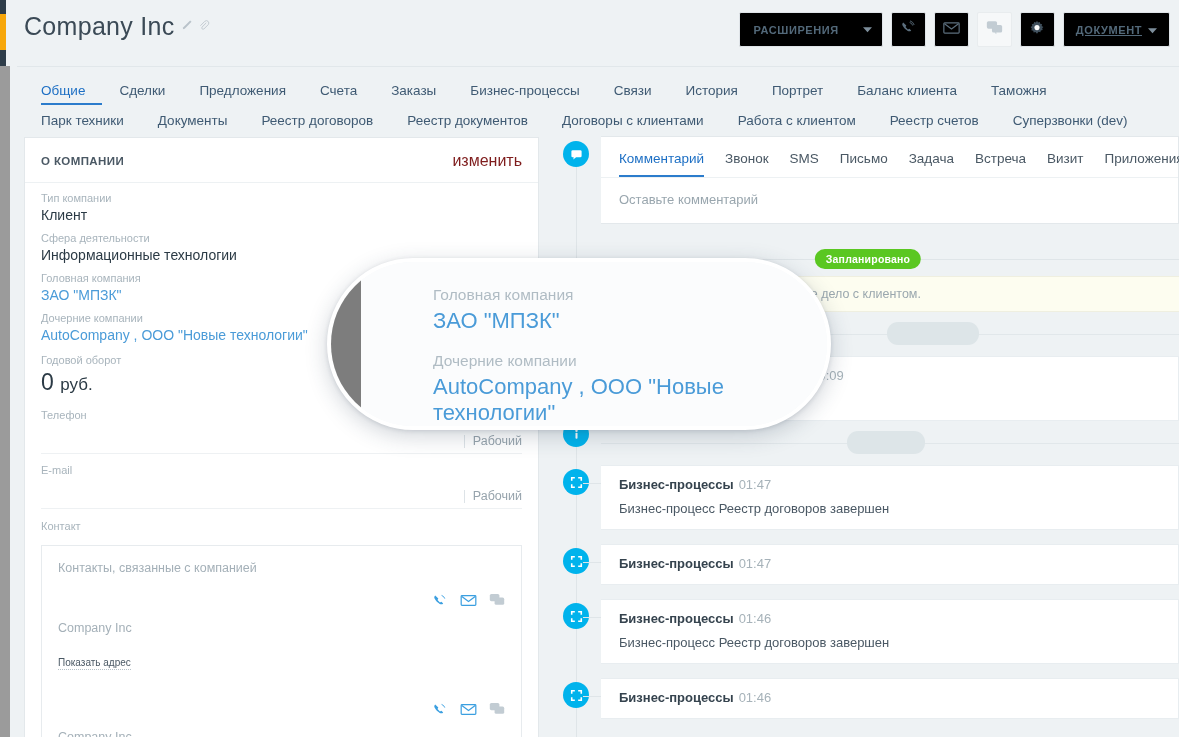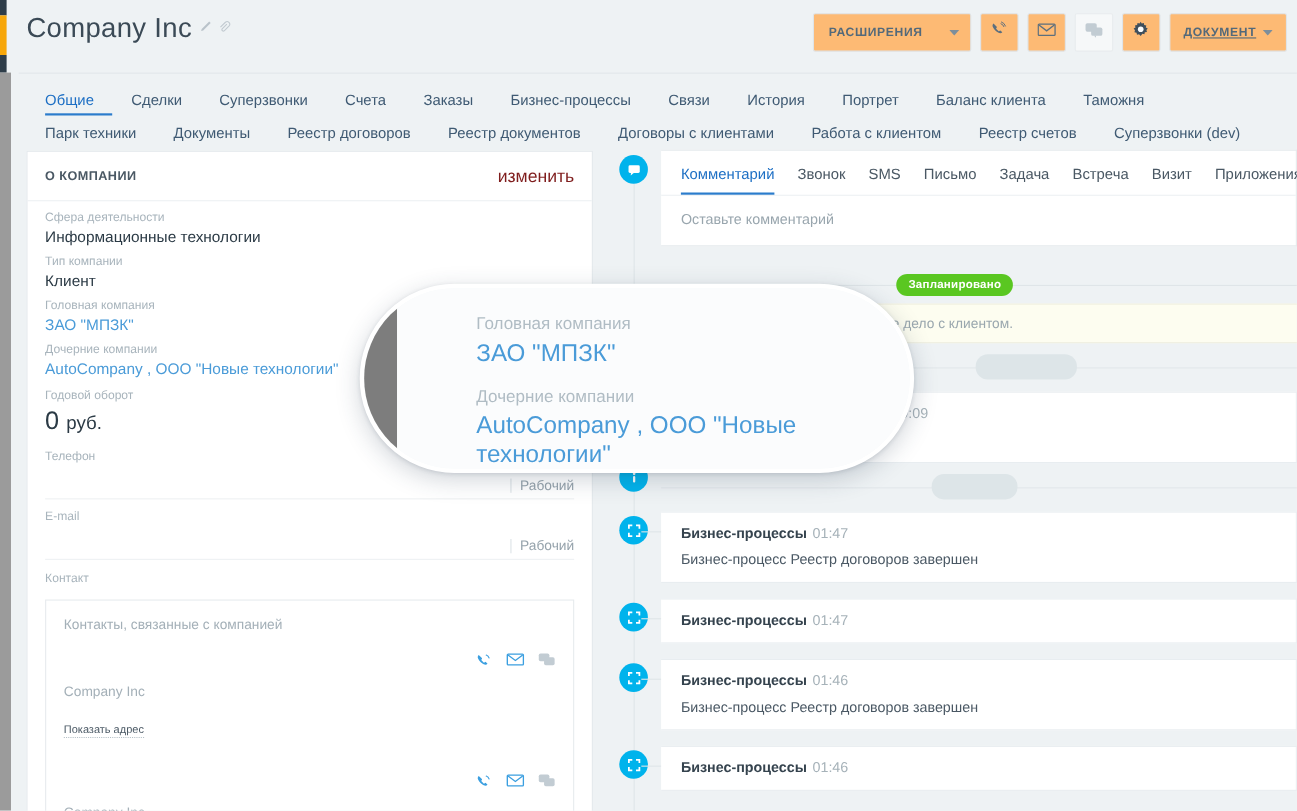--- a/index.html
+++ b/index.html
@@ -21,21 +21,21 @@
 
   
   .header { position: absolute; left: 17px; top: 0; right: 0; height: 66px; background: #eef2f4; }
   .title-wrap { position: absolute; left: 7px; top: 12px; display: flex; align-items: baseline; gap: 5px; }
   .page-title { font-size: 25px; font-weight: 400; color: #3b4a56; letter-spacing: .3px; }
   .title-icons { display: flex; gap: 5px; align-items: center; position: relative; top: -3px; }
   .title-icons svg { opacity: .45; }
 
   .tools { position: absolute; right: 9px; top: 12px; display: flex; align-items: stretch; gap: 8px; }
   .btn {
-    background: #fdba74; border: 1px solid #dfe4e8; border-radius: 2px;
+    background: #000000; border: 1px solid #dfe4e8; border-radius: 2px;
     height: 35px; display: flex; align-items: center; justify-content: center;
     color: #5c6f7e; cursor: pointer;
   }
   .btn-ext { padding: 0; display: flex; }
   .btn-ext .lbl { padding: 0 13px; font-size: 11px; font-weight: bold; letter-spacing: .6px; color: #53697a;
                   display: flex; align-items: center; }
   .btn-ext .sep { width: 1px; background: #dfe4e8; margin: 7px 0; }
   .btn-ext .car { padding: 0 10px; display: flex; align-items: center; }
   .btn-icon { width: 35px; }
   .btn-icon.muted { color: #c2ccd3; border-color: #e8ecee; background: #f6f8f9; }
@@ -219,21 +219,21 @@
             </svg>
         </span>
       </div>
     </div>
   </div>
 
   <div class="tabs-area">
     <div class="tabrow" id="tabrow1">
         <div class="tab active"><span>Общие</span></div>
         <div class="tab"><span>Сделки</span></div>
-        <div class="tab"><span>Суперзвонки</span></div>
+        <div class="tab"><span>Предложения</span></div>
         <div class="tab"><span>Счета</span></div>
         <div class="tab"><span>Заказы</span></div>
         <div class="tab"><span>Бизнес-процессы</span></div>
         <div class="tab"><span>Связи</span></div>
         <div class="tab"><span>История</span></div>
         <div class="tab"><span>Портрет</span></div>
         <div class="tab"><span>Баланс клиента</span></div>
         <div class="tab"><span>Таможня</span></div>
       </div>
     <div class="tabrow" id="tabrow2" style="padding-top:2px">
@@ -252,26 +252,26 @@
   <div class="body">
 
     <div class="left-col">
       <div class="card">
         <div class="card-head">
           <div class="t">О КОМПАНИИ</div>
           <div class="a">изменить</div>
         </div>
 
         <div class="fld">
+          <div class="lab">Тип компании</div>
+          <div class="val">Клиент</div>
+        </div>
+        <div class="fld">
           <div class="lab">Сфера деятельности</div>
           <div class="val">Информационные технологии</div>
-        </div>
-        <div class="fld">
-          <div class="lab">Тип компании</div>
-          <div class="val">Клиент</div>
         </div>
         <div class="fld">
           <div class="lab">Головная компания</div>
           <div class="val link">ЗАО "МПЗК"</div>
         </div>
         <div class="fld">
           <div class="lab">Дочерние компании</div>
           <div class="val link">AutoCompany , ООО "Новые технологии"</div>
         </div>
 

